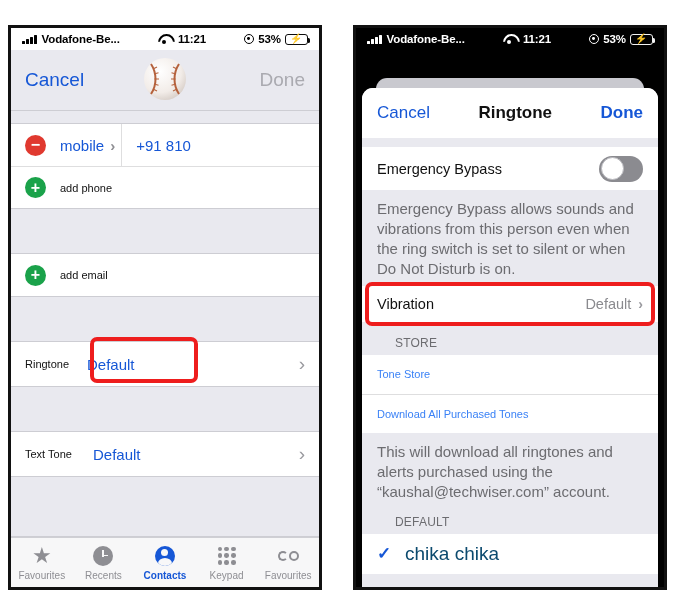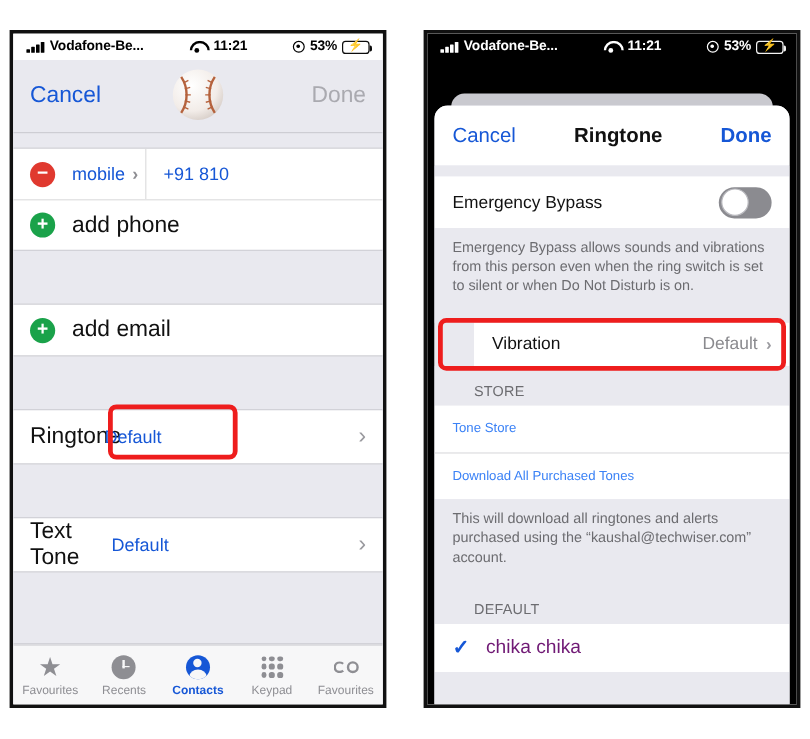--- a/index.html
+++ b/index.html
@@ -164,21 +164,21 @@
     color: #ffffff;
     font-size: 16px;
     line-height: 1;
     font-weight: bold;
     margin-right: 14px;
   }
   .badge.minus { background: #e0392f; }
   .badge.plus  { background: #1aa24a; }
 
   .lbl-blue  { color: #1657d6; font-size: 15px; }
-  .lbl-dark  { color: #111111; font-size: 19px; }
+  .lbl-dark  { color: #111111; font-size: 11px; }
 
   .chev-sm {
     color: #8e8e93;
     font-size: 15px;
     font-weight: bold;
     margin-left: 6px;
   }
   .chev {
     margin-left: auto;
     color: #9a9a9f;
@@ -307,23 +307,23 @@
     padding: 0 15px;
     min-height: 41px;
   }
   .r-row.linked { border-top: 1px solid #dededf; }
   .r-label { color: #111111; font-size: 14.5px; }
   .r-link  { color: #3b82f6; font-size: 11px; }
   .r-value { margin-left: auto; color: #8a8a8e; font-size: 14.5px; }
   .r-chev  { margin-left: 7px; color: #9a9a9f; font-size: 14px; font-weight: bold; }
 
   .r-foot {
-    padding: 9px 15px 22px;
+    padding: 9px 15px 7px;
     color: #6c6c70;
-    font-size: 12px;
+    font-size: 15px;
     line-height: 1.33;
     background: #e9e9ef;
   }
   .r-head {
     padding: 14px 33px 5px;
     color: #6c6c70;
     font-size: 12px;
     letter-spacing: 0.2px;
     background: #e9e9ef;
   }
@@ -345,21 +345,21 @@
     border: 1px solid #b9b9be;
   }
 
   .check {
     color: #1657d6;
     font-size: 17px;
     font-weight: bold;
     width: 28px;
     flex: none;
   }
-  .r-row .tone-name { color: #701a75; font-size: 16px; }
+  .r-row .tone-name { color: #0c4a6e; font-size: 19px; }
 
   .tail { background: #e9e9ef; height: 30px; }
 </style>
 </head>
 <body>
 
 <div class="stage">
 
   <div class="phone phone-left">
     <div class="screen">
@@ -554,21 +554,21 @@
 
             <div class="r-row" style="min-height:43px">
               <span class="r-label">Emergency Bypass</span>
               <span class="toggle">
                   <span class="knob"></span>
                 </span>
             </div>
 
             <div class="r-foot">Emergency Bypass allows sounds and vibrations from this person even when the ring switch is set to silent or when Do Not Disturb is on.</div>
 
-            <div style="position:relative;padding-left:33px;">
+            <div style="position:relative;">
               <div class="r-row" style="min-height:36px">
                 <span class="r-label">Vibration</span>
                 <span class="r-value">Default</span>
                 <span class="r-chev">›</span>
               </div>
               <span class="redbox" style="left:3px; top:-4px; right:3px; height:44px;"></span>
             </div>
 
             <div class="r-head">STORE</div>
 

